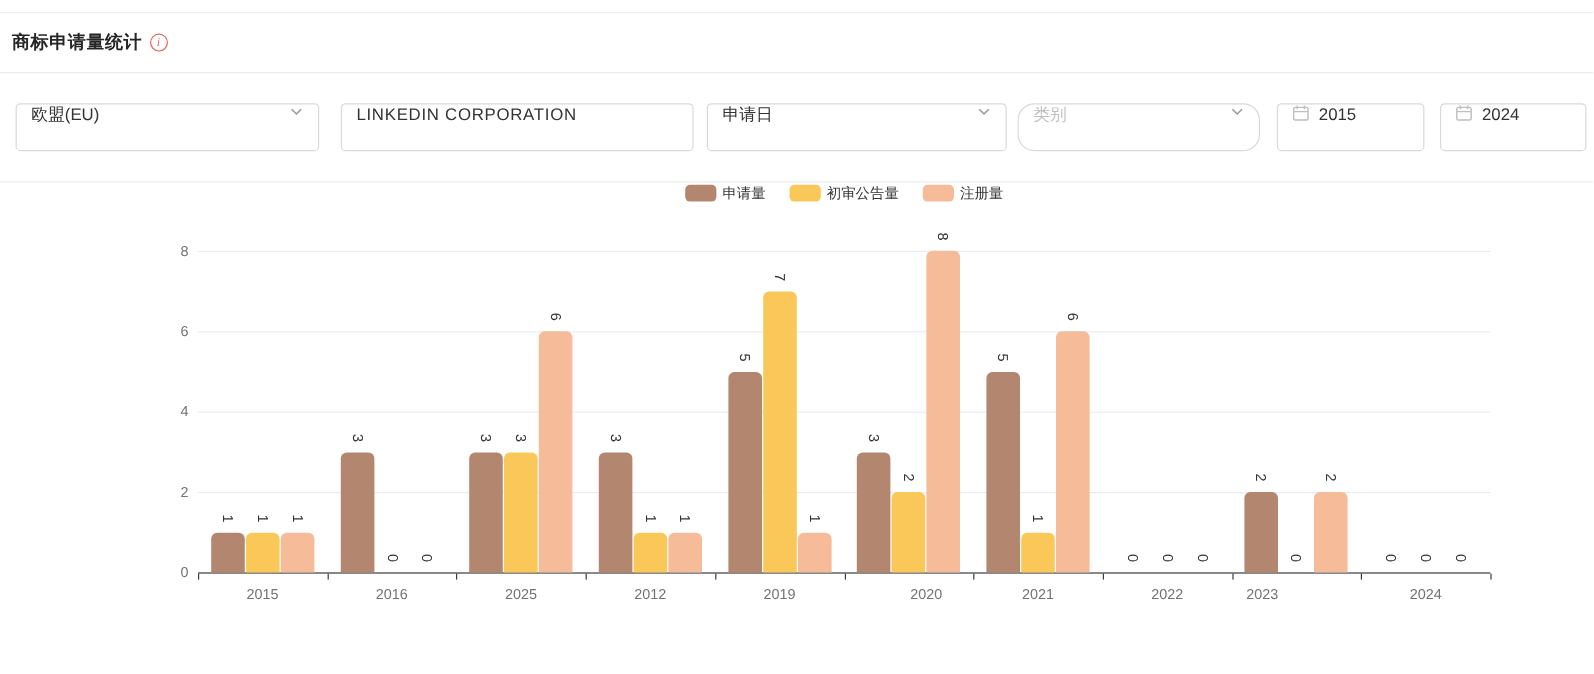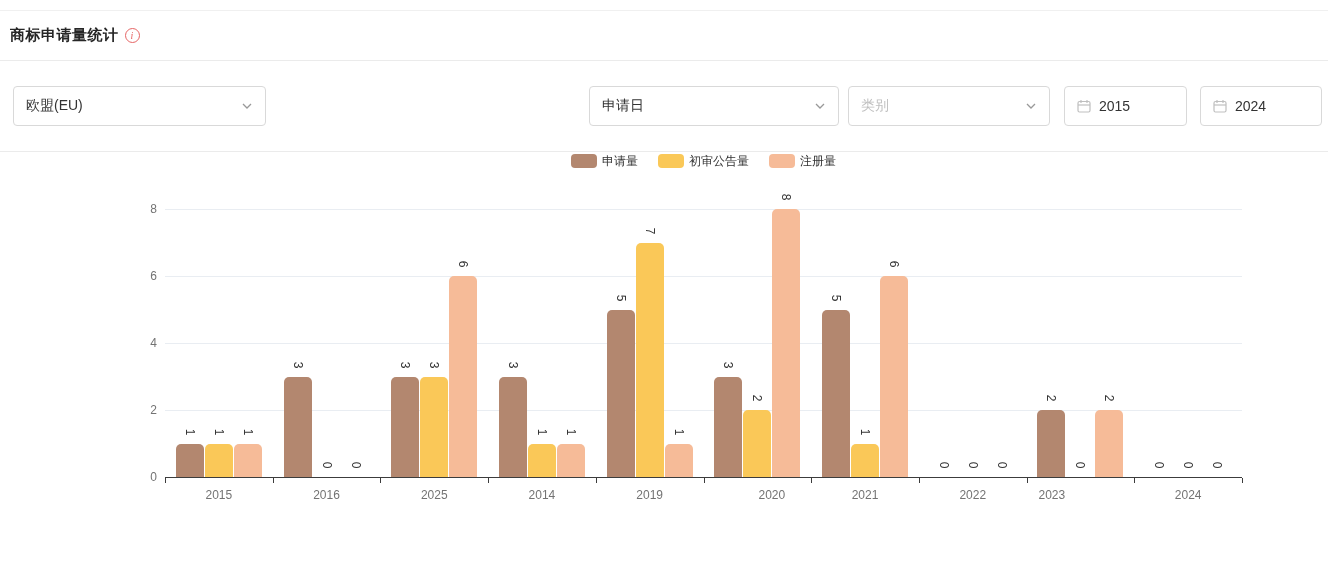--- a/index.html
+++ b/index.html
@@ -12,26 +12,26 @@
   .filter-sep { position:absolute; left:0; top:151px; width:100%; height:1px; background:#ebebeb; }
 
   .header { position:absolute; left:10px; top:26px; display:flex; align-items:center; gap:6px; }
   .page-title { font-size:15px; font-weight:bold; color:#262626; letter-spacing:.5px; }
   .info-icon { width:15px; height:15px; border:1px solid #e66565; color:#e66565; border-radius:50%;
                font-size:10px; line-height:13px; text-align:center; font-family:"Liberation Serif",serif;
                font-style:italic; display:inline-block; }
 
   .filter-row { position:absolute; top:86px; left:0; width:100%; height:40px; }
   .ctrl { position:absolute; top:0; height:40px; border:1px solid #d9d9d9; border-radius:4px;
-          background:#fff; display:flex; align-items:center; padding:0 12px; font-size:14px; color:#333; }
+          background:#fff; display:flex; align-items:flex-start; padding:0 12px; font-size:14px; color:#333; }
   .ctrl .grow { flex:1; }
   .ctrl.region    { left:13px;   width:253px; }
   .ctrl.applicant { left:284px;  width:294px; }
   .ctrl.datetype  { left:589px;  width:250px; }
-  .ctrl.category  { left:848px;  width:202px; color:#bfbfbf; }
+  .ctrl.category  { left:848px;  width:202px; color:#bfbfbf;border-radius:14px; }
   .ctrl.datefrom  { left:1064px; width:123px; }
   .ctrl.dateto    { left:1200px; width:122px; }
   .ctrl input { border:none; outline:none; width:100%; font-size:14px; color:#333;
                 letter-spacing:.6px; font-family:inherit; background:transparent; }
   .chevron { flex:none; display:flex; }
   .cal { flex:none; display:flex; margin-right:8px; }
 
   .legend { position:absolute; top:153px; left:165px; width:1077px; height:16px;
             display:flex; justify-content:center; align-items:center; gap:20px; }
   .legend-item { display:flex; align-items:center; gap:5px; cursor:pointer; }
@@ -66,20 +66,23 @@
   <div class="filter-row">
     <div class="ctrl region">
       <span class="grow">欧盟(EU)</span>
       <span class="chevron">
         <svg width="12" height="12" viewBox="0 0 12 12">
             <path d="M2 4l4 4 4-4" fill="none" stroke="#999" stroke-width="1.3"></path>
           </svg>
       </span>
     </div>
 
+    <div class="ctrl applicant">
+      <input type="text" readonly="" value="LINKEDIN CORPORATION" style="">
+    </div>
 
     <div class="ctrl datetype">
       <span class="grow">申请日</span>
       <span class="chevron">
         <svg width="12" height="12" viewBox="0 0 12 12">
             <path d="M2 4l4 4 4-4" fill="none" stroke="#999" stroke-width="1.3"></path>
           </svg>
       </span>
     </div>
 
@@ -152,21 +155,21 @@
         <div class="x-tick" style="left: 430.8px;"></div>
         <div class="x-tick" style="left: 538.5px;"></div>
         <div class="x-tick" style="left: 646.2px;"></div>
         <div class="x-tick" style="left: 753.9px;"></div>
         <div class="x-tick" style="left: 861.6px;"></div>
         <div class="x-tick" style="left: 969.3px;"></div>
         <div class="x-tick" style="left: 1077px;"></div>
         <div class="x-label" style="left: 0px; width: 107.7px;">2015</div>
         <div class="x-label" style="left: 107.7px; width: 107.7px;">2016</div>
         <div class="x-label" style="left: 215.4px; width: 107.7px;">2025</div>
-        <div class="x-label" style="left: 323.1px; width: 107.7px;">2014</div>
+        <div class="x-label" style="left: 323.1px; width: 107.7px;">2012</div>
         <div class="x-label" style="left: 430.8px; width: 107.7px;">2019</div>
         <div class="x-label" style="left: 553px; width: 107.7px;">2020</div>
         <div class="x-label" style="left: 646.2px; width: 107.7px;">2021</div>
         <div class="x-label" style="left: 753.9px; width: 107.7px;">2022</div>
         <div class="x-label" style="left: 833px; width: 107.7px;">2023</div>
         <div class="x-label" style="left: 969.3px; width: 107.7px;">2024</div>
         <div class="bar" style="left: 10.85px; width: 28px; height: 33.5px; background: rgb(179, 135, 111);"></div>
         <div class="value-label" style="left: 17.85px; bottom: 38.5px;">1</div>
         <div class="bar" style="left: 39.85px; width: 28px; height: 33.5px; background: rgb(250, 200, 88);"></div>
         <div class="value-label" style="left: 46.85px; bottom: 38.5px;">1</div>

